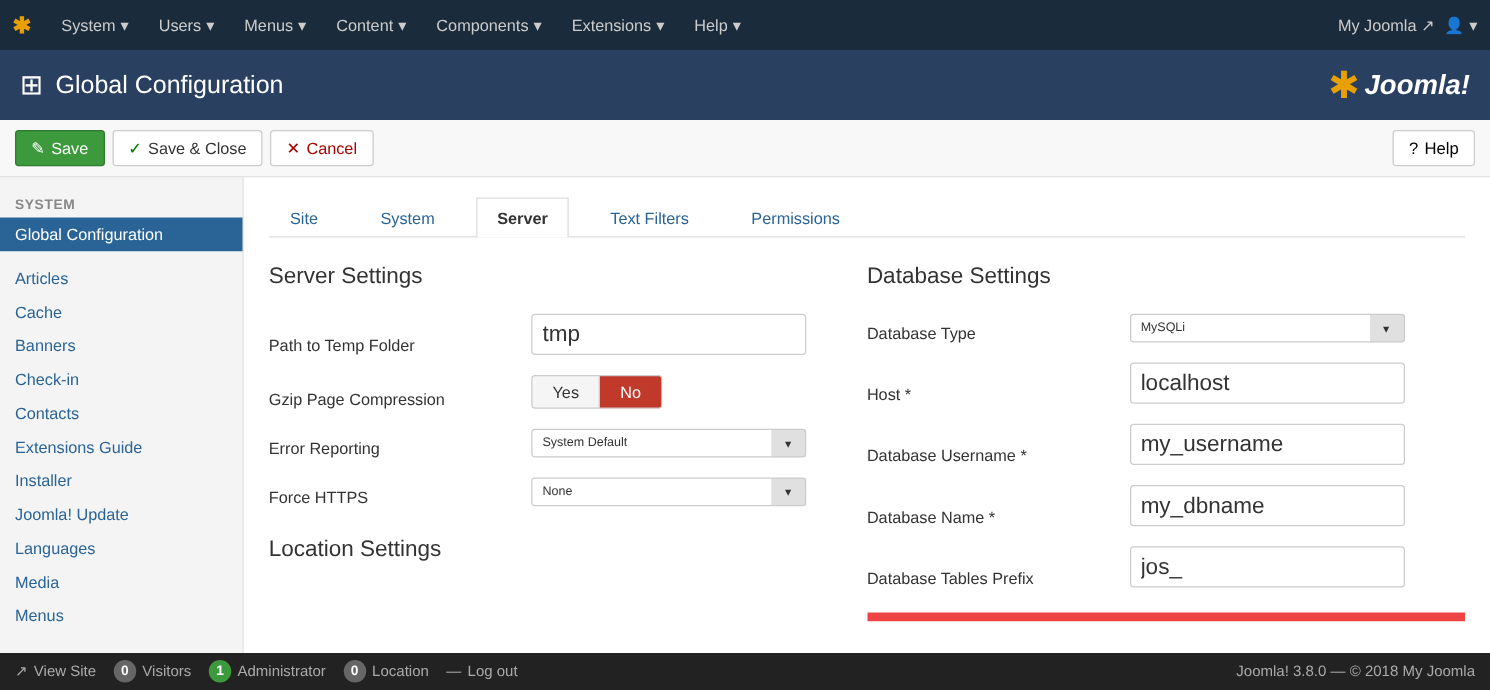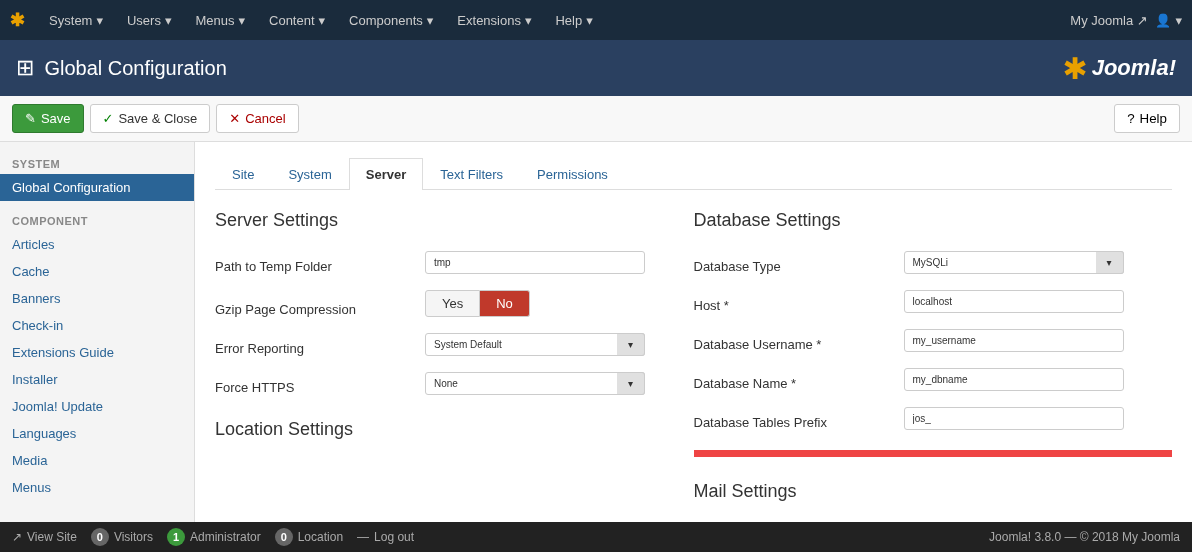--- a/index.html
+++ b/index.html
@@ -114,21 +114,21 @@
       padding: 16px 20px;
       background: #fff;
       overflow-y: auto;
     }
 
     
     .tabs {
       display: flex;
       border-bottom: 1px solid #ddd;
       margin-bottom: 20px;
-      gap: 0;
+      gap: 16px;
     }
     .tab {
       padding: 8px 16px;
       cursor: pointer;
       color: #2a6496;
       border: 1px solid transparent;
       border-bottom: none;
       font-size: 13px;
       margin-bottom: -1px;
     }
@@ -163,21 +163,21 @@
     .form-label {
       width: 200px;
       flex-shrink: 0;
       color: #333;
       font-size: 13px;
     }
     .form-control {
       border: 1px solid #ccc;
       border-radius: 3px;
       padding: 5px 8px;
-      font-size: 10px;
+      font-size: 18px;
       color: #333;
       background: #fff;
     }
     .form-control-text { width: 220px; }
     .form-control-wide { width: 220px; }
 
     
     .toggle-group { display: flex; }
     .toggle-btn {
       padding: 5px 16px;
@@ -323,25 +323,25 @@
     </button>
   </div>
 </div>
 
 <div class="main-layout">
 
   <div class="sidebar">
     <div class="sidebar-section-label">SYSTEM</div>
     <div class="sidebar-item active">Global Configuration</div>
     <div style="margin-top:8px;"></div>
-    <div class="sidebar-section-label">COMPONENT</div>
     <div class="sidebar-item">Articles</div>
     <div class="sidebar-item">Cache</div>
     <div class="sidebar-item">Banners</div>
     <div class="sidebar-item">Check-in</div>
+    <div class="sidebar-item">Contacts</div>
     <div class="sidebar-item">Extensions Guide</div>
     <div class="sidebar-item">Installer</div>
     <div class="sidebar-item">Joomla! Update</div>
     <div class="sidebar-item">Languages</div>
     <div class="sidebar-item">Media</div>
     <div class="sidebar-item">Menus</div>
   </div>
 
   <div class="content-area">
 

